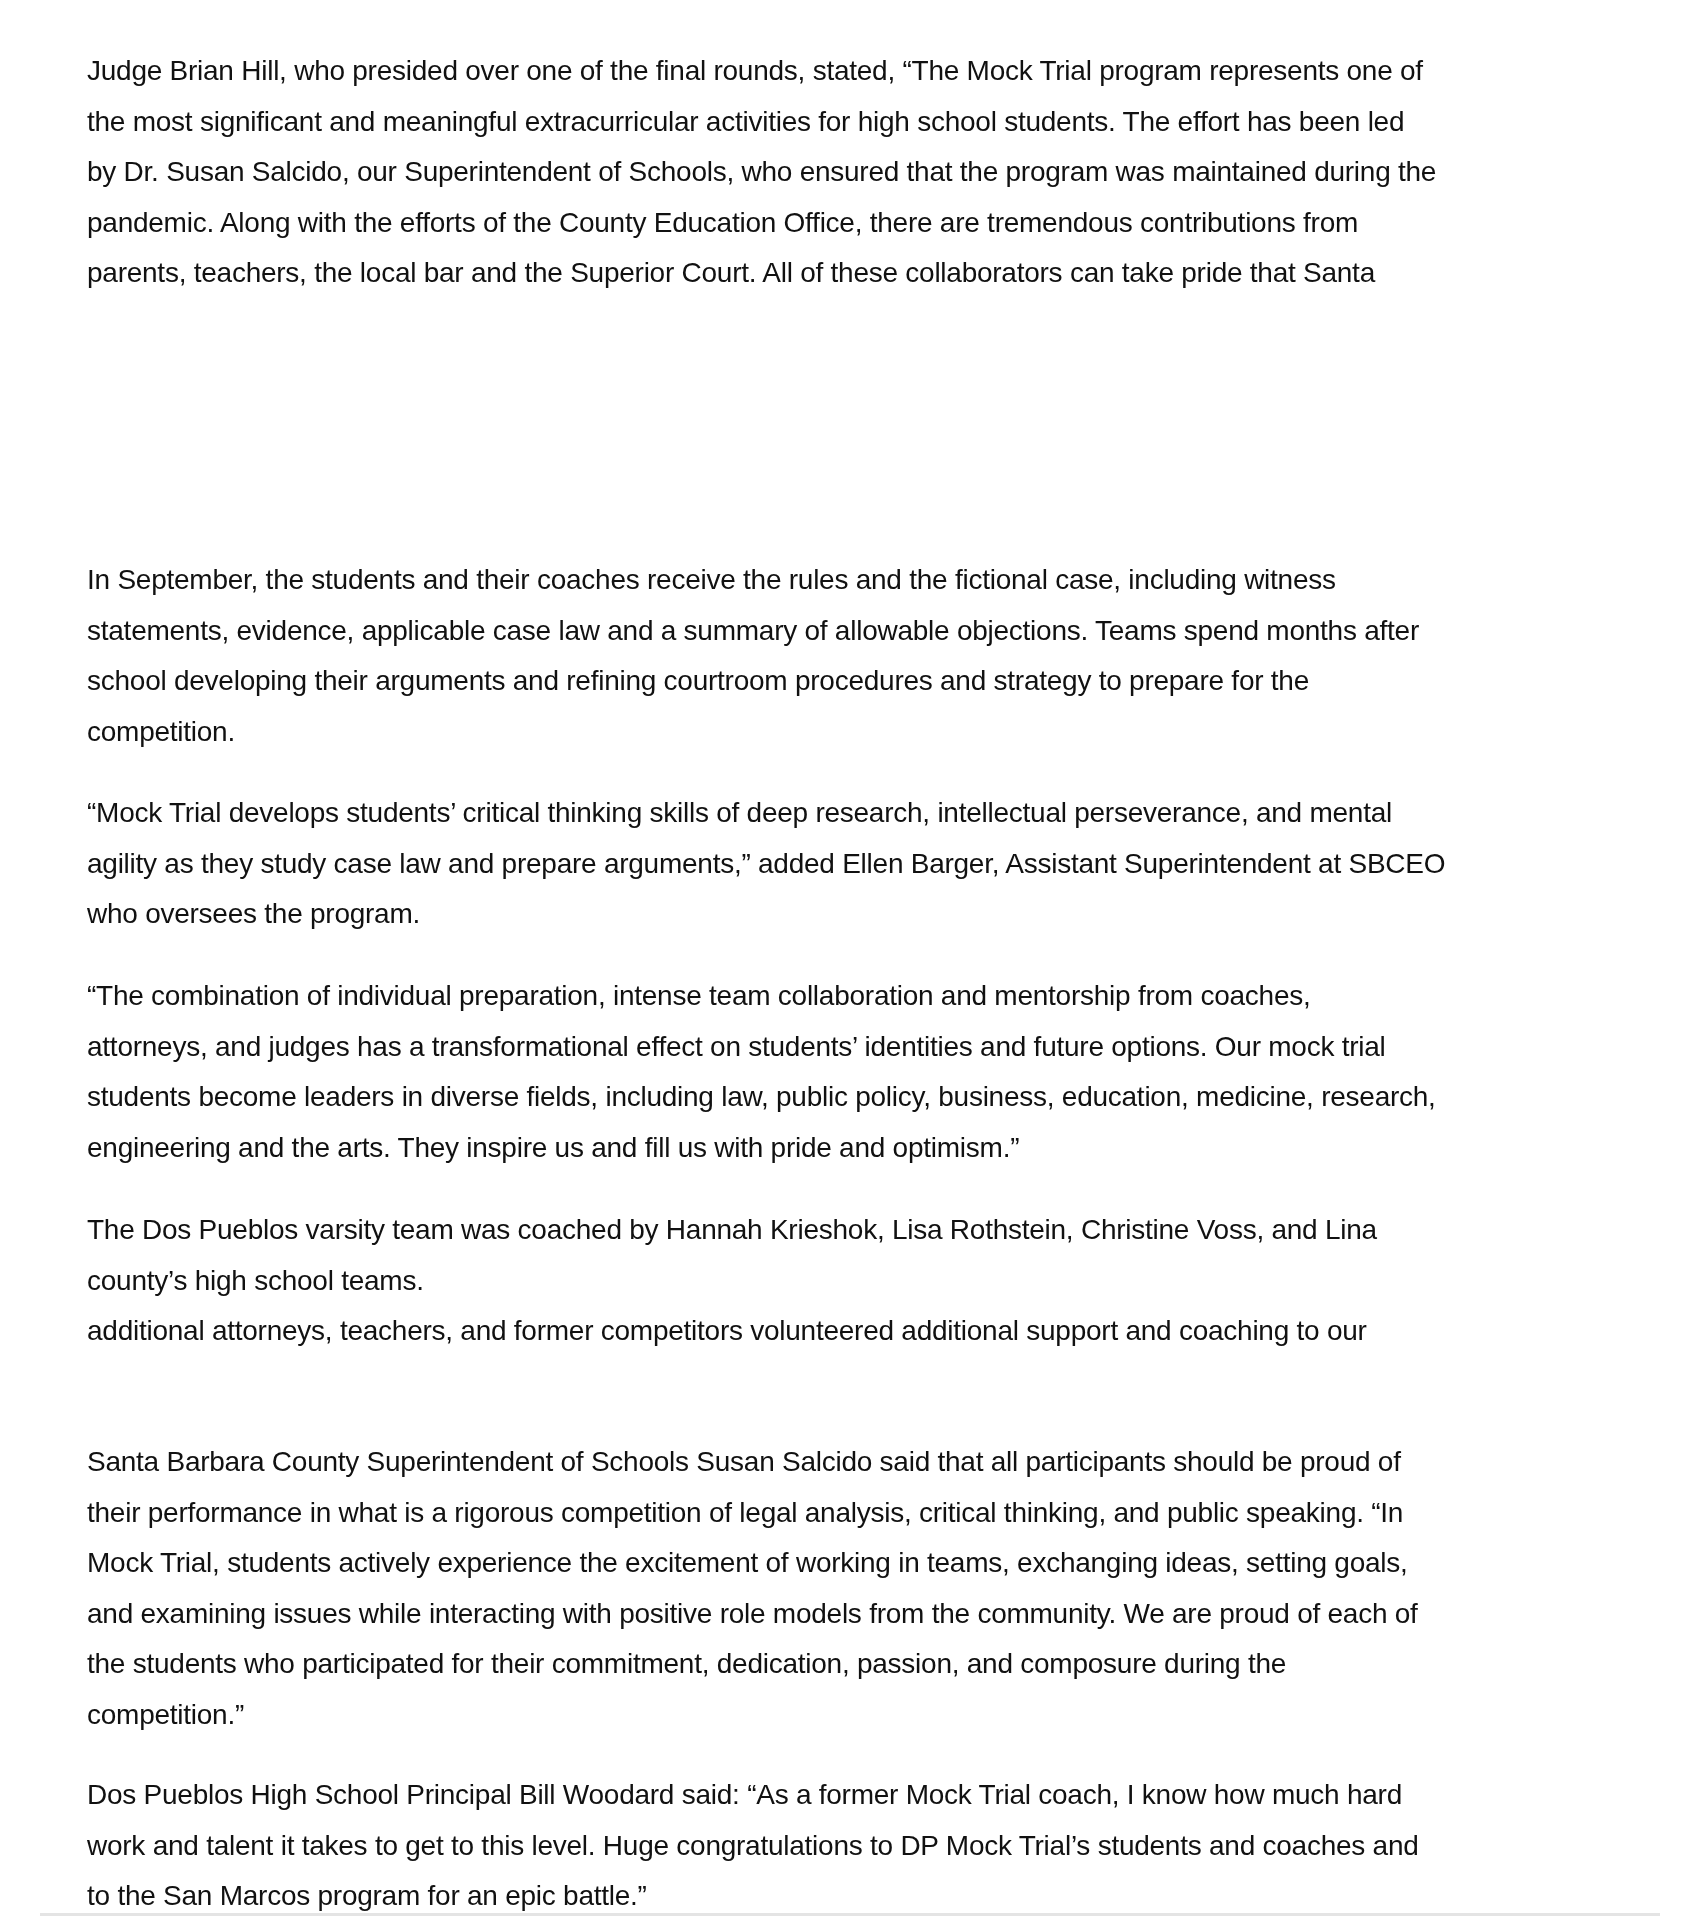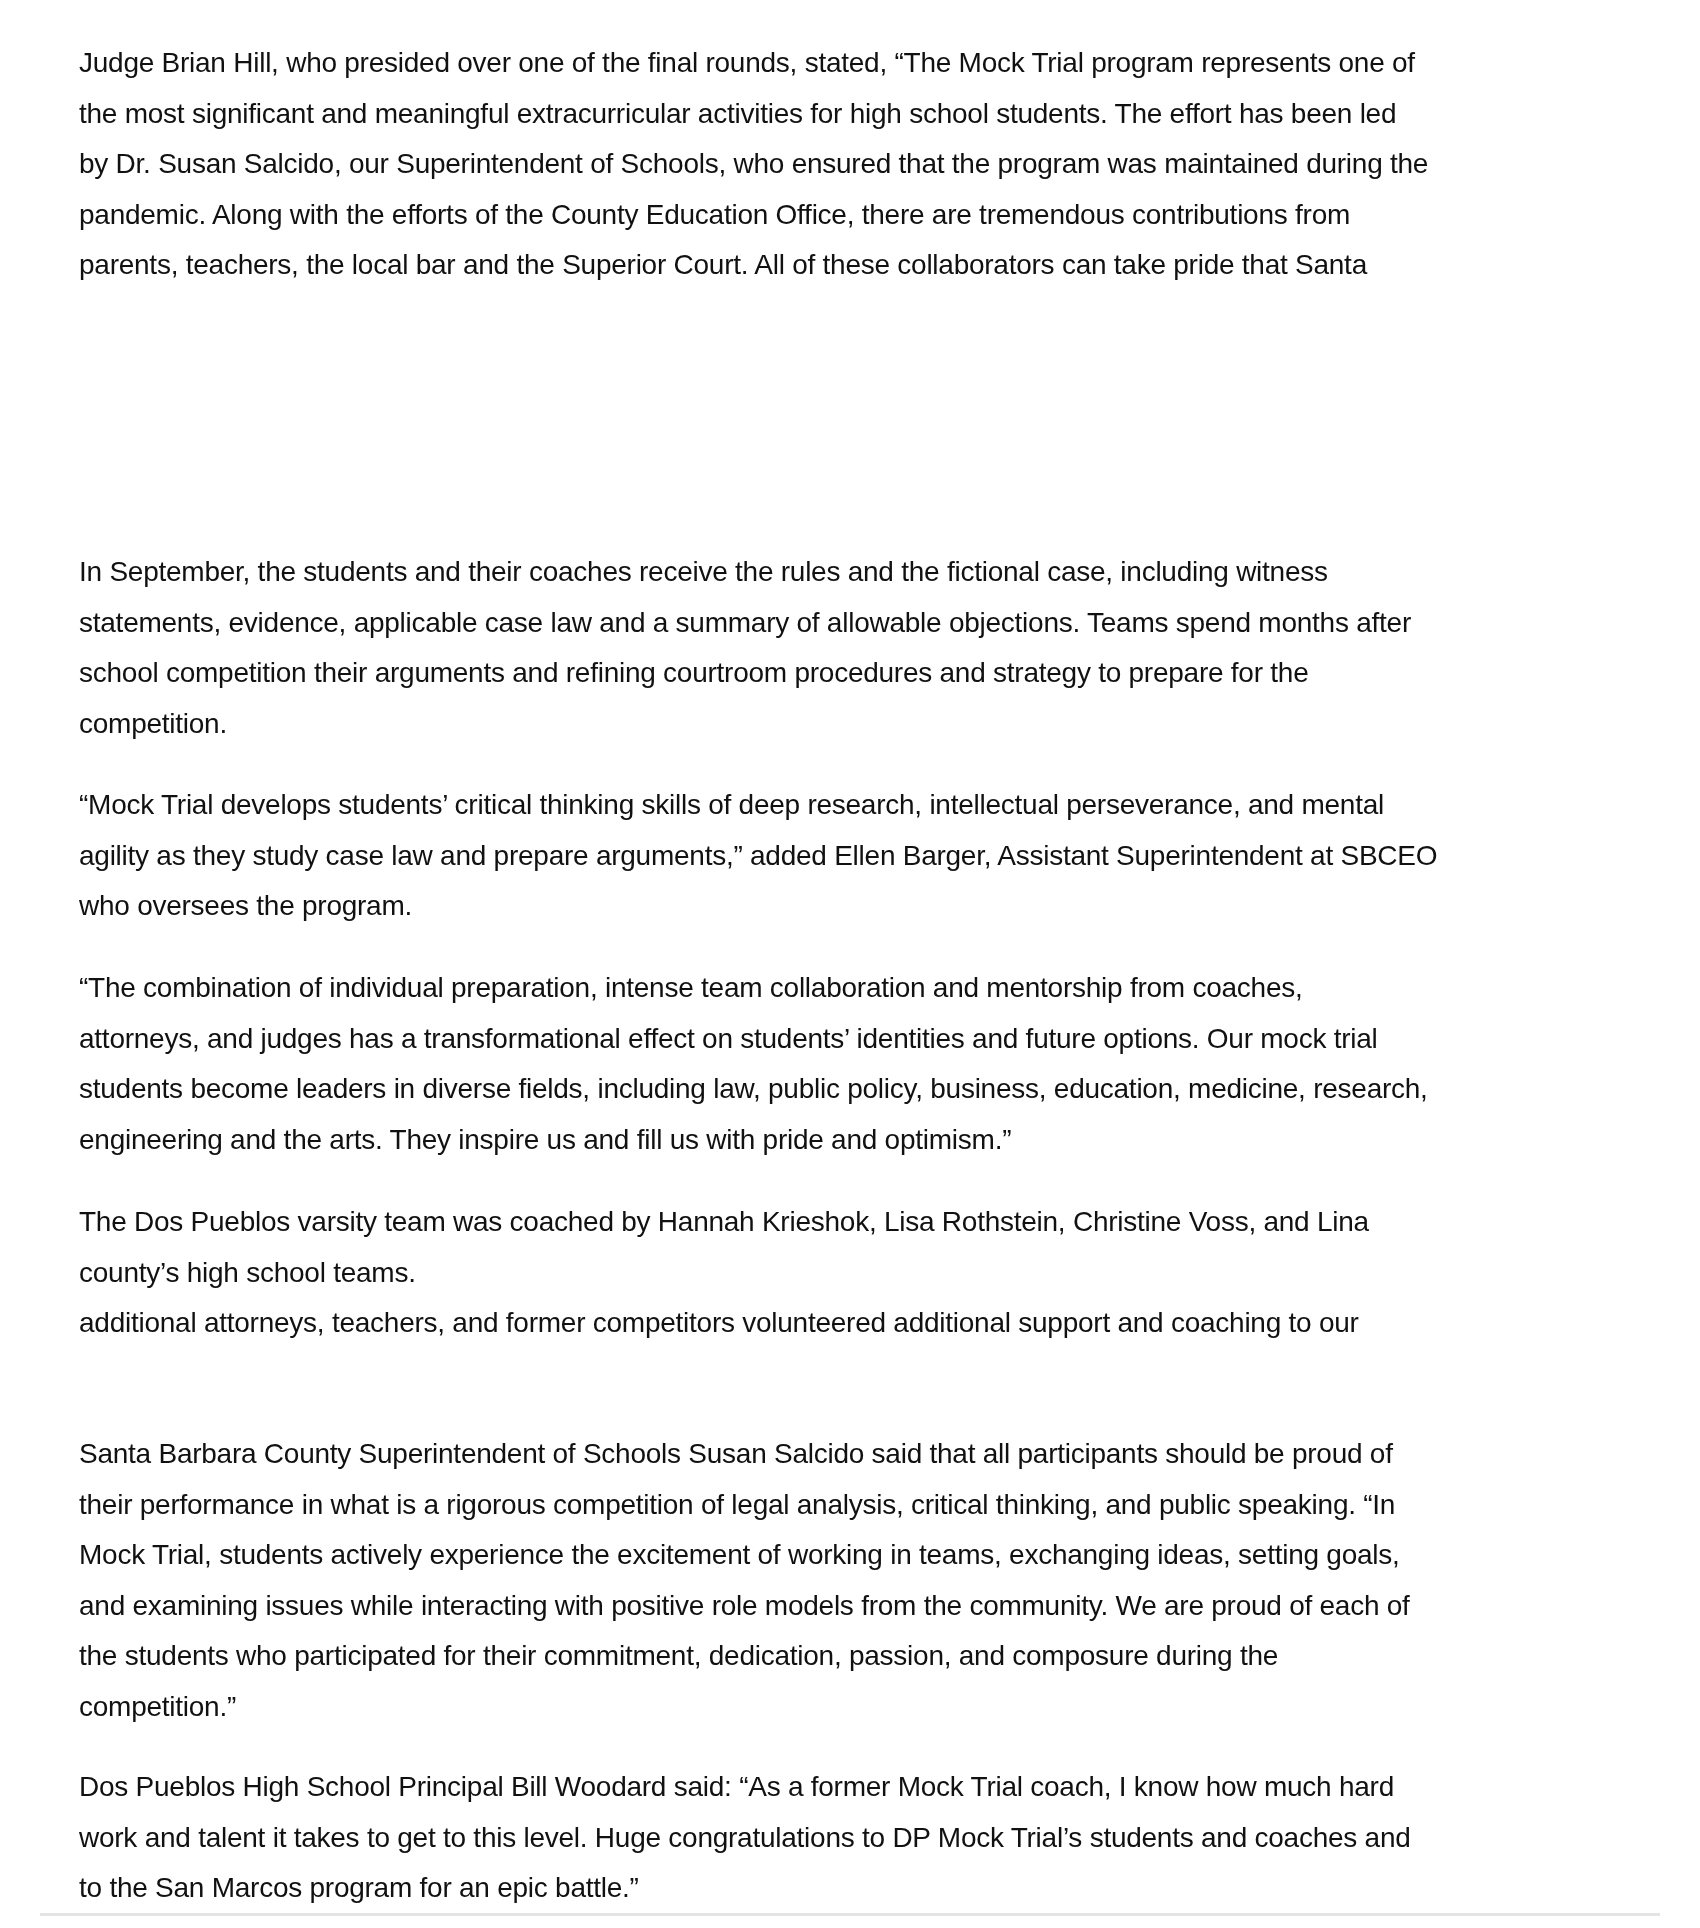--- a/index.html
+++ b/index.html
@@ -19,21 +19,21 @@
     position: absolute;
     left: 0;
     top: 0;
     width: 1700px;
     height: 1928px;
   }
   .para {
     position: absolute;
     left: 79px;
     width: 1590px;
-    margin: 0;
+    margin: 8px;
   }
   .line {
     display: block;
     height: 50.6px;
     line-height: 50.6px;
     font-size: 28px;
     letter-spacing: -0.25px;
     white-space: nowrap;
   }
   .divider {
@@ -55,21 +55,21 @@
     <span class="line">the most significant and meaningful extracurricular activities for high school students. The effort has been led</span>
     <span class="line">by Dr. Susan Salcido, our Superintendent of Schools, who ensured that the program was maintained during the</span>
     <span class="line">pandemic. Along with the efforts of the County Education Office, there are tremendous contributions from</span>
     <span class="line">parents, teachers, the local bar and the Superior Court. All of these collaborators can take pride that Santa</span>
   </p>
 
 
   <p class="para" style="top:547px">
     <span class="line">In September, the students and their coaches receive the rules and the fictional case, including witness</span>
     <span class="line">statements, evidence, applicable case law and a summary of allowable objections. Teams spend months after</span>
-    <span class="line">school competition their arguments and refining courtroom procedures and strategy to prepare for the</span>
+    <span class="line">school developing their arguments and refining courtroom procedures and strategy to prepare for the</span>
     <span class="line">competition.</span>
   </p>
 
   <p class="para" style="top:780px">
     <span class="line">“Mock Trial develops students’ critical thinking skills of deep research, intellectual perseverance, and mental</span>
     <span class="line">agility as they study case law and prepare arguments,” added Ellen Barger, Assistant Superintendent at SBCEO</span>
     <span class="line">who oversees the program.</span>
   </p>
 
   <p class="para" style="top:963px">

